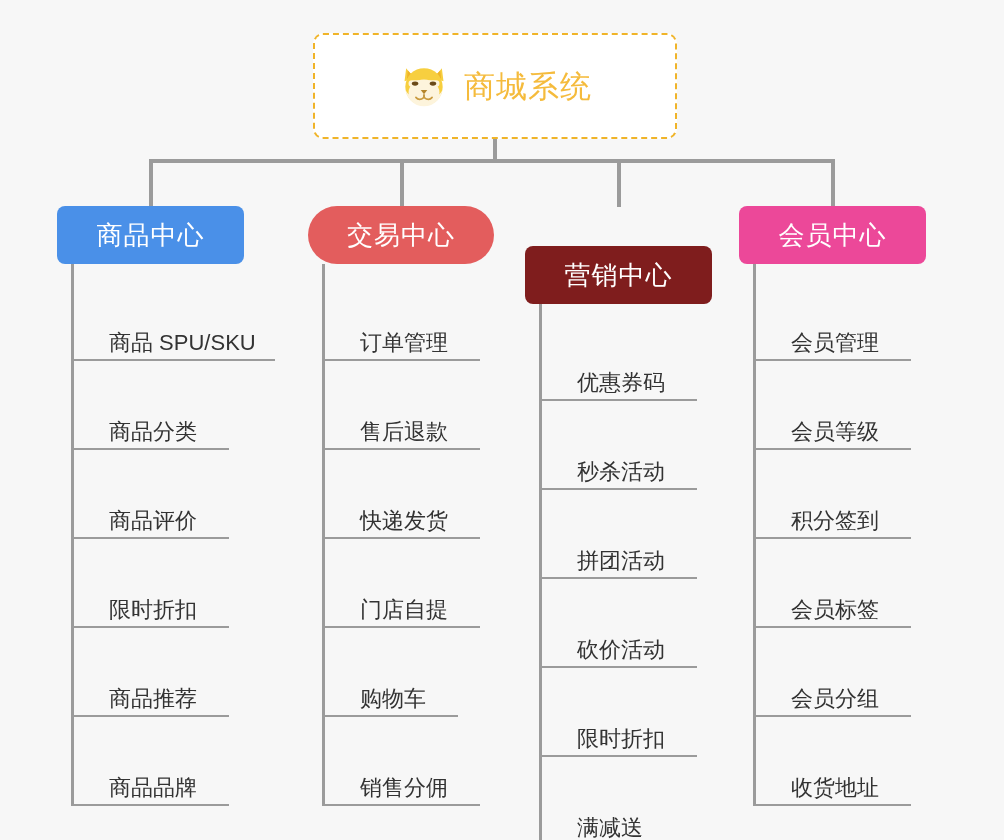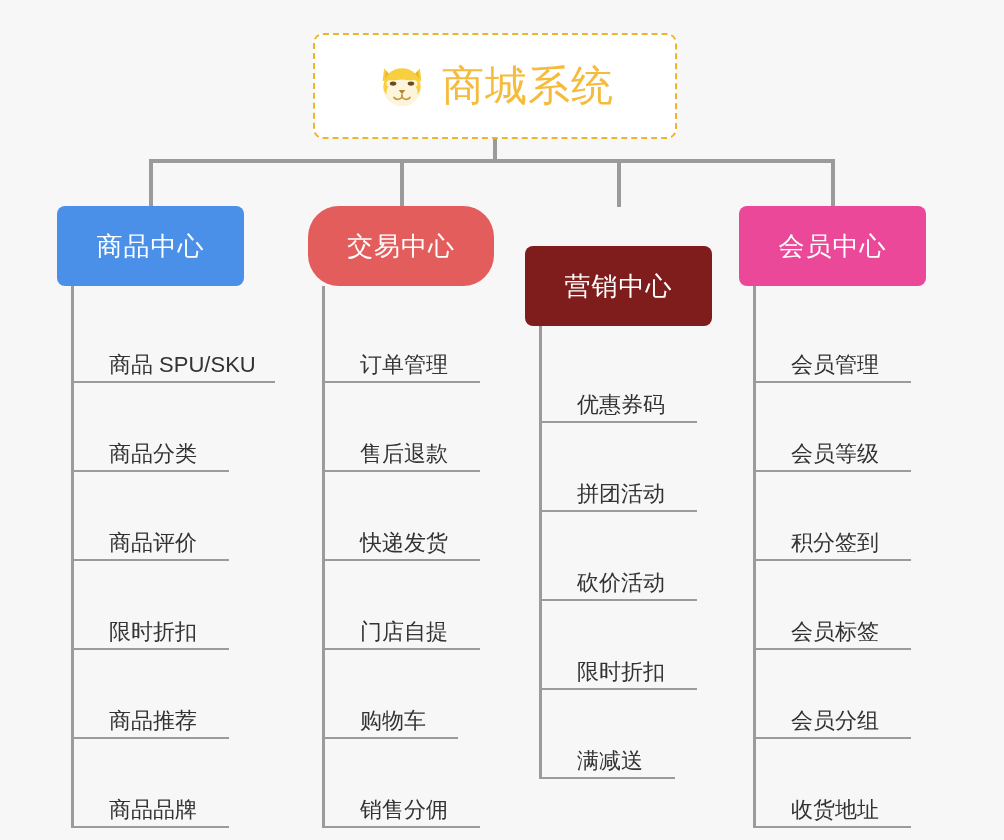--- a/index.html
+++ b/index.html
@@ -35,21 +35,21 @@
     justify-content: center;
     gap: 14px;
   }
   .root-emoji {
     width: 52px;
     height: 52px;
     flex: 0 0 auto;
     display: block;
   }
   .root-title {
-    font-size: 42px;
+    font-size: 31px;
     line-height: 1;
     color: #f5bb3c;
     letter-spacing: 1px;
     white-space: nowrap;
   }
 
   
   .conn {
     position: absolute;
     background: #9b9b9b;
@@ -80,21 +80,21 @@
   .column {
     position: absolute;
     top: 206px;
   }
   .column.c1 { left: 57px;  }
   .column.c2 { left: 308px; }
   .column.c3 { left: 525px; }
   .column.c4 { left: 739px; }
 
   .cat-box {
-    height: 80px;
+    height: 58px;
     border-radius: 8px;
     display: flex;
     align-items: center;
     justify-content: center;
     color: #ffffff;
     font-size: 26px;
     letter-spacing: 1px;
     box-sizing: border-box;
     white-space: nowrap;
   }
@@ -234,20 +234,24 @@
   <div class="column c3">
     <div class="cat-box" style="background: #7f1d1d; margin-top: 40px;">
       <span>营销中心</span>
     </div>
     <div class="children" style="border-left-color: rgb(155, 155, 155);">
       <div class="leaf">
         <span class="leaf-text">优惠券码</span>
         <span class="leaf-underline" style="background: rgb(155, 155, 155); width: 155px;"></span>
       </div>
       <div class="leaf">
+        <span class="leaf-text">秒杀活动</span>
+        <span class="leaf-underline" style="background: rgb(155, 155, 155); width: 155px;"></span>
+      </div>
+      <div class="leaf">
         <span class="leaf-text">拼团活动</span>
         <span class="leaf-underline" style="background: rgb(155, 155, 155); width: 155px;"></span>
       </div>
       <div class="leaf">
         <span class="leaf-text">砍价活动</span>
         <span class="leaf-underline" style="background: rgb(155, 155, 155); width: 155px;"></span>
       </div>
       <div class="leaf">
         <span class="leaf-text">限时折扣</span>
         <span class="leaf-underline" style="background: rgb(155, 155, 155); width: 155px;"></span>

